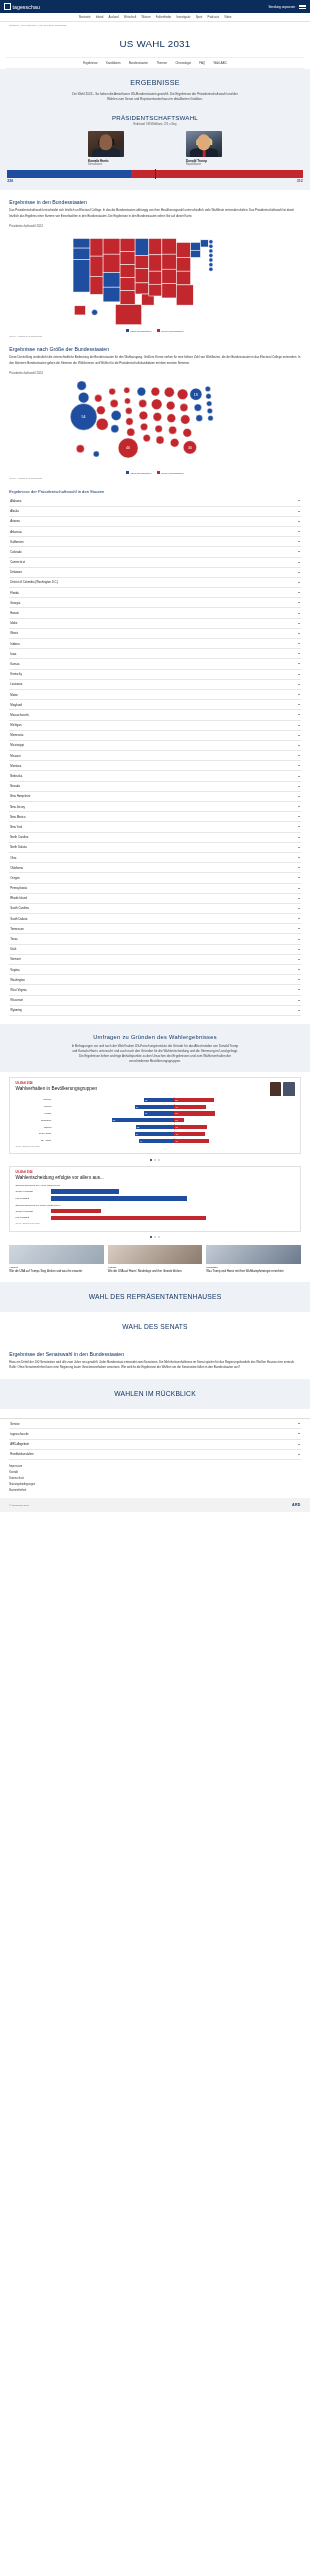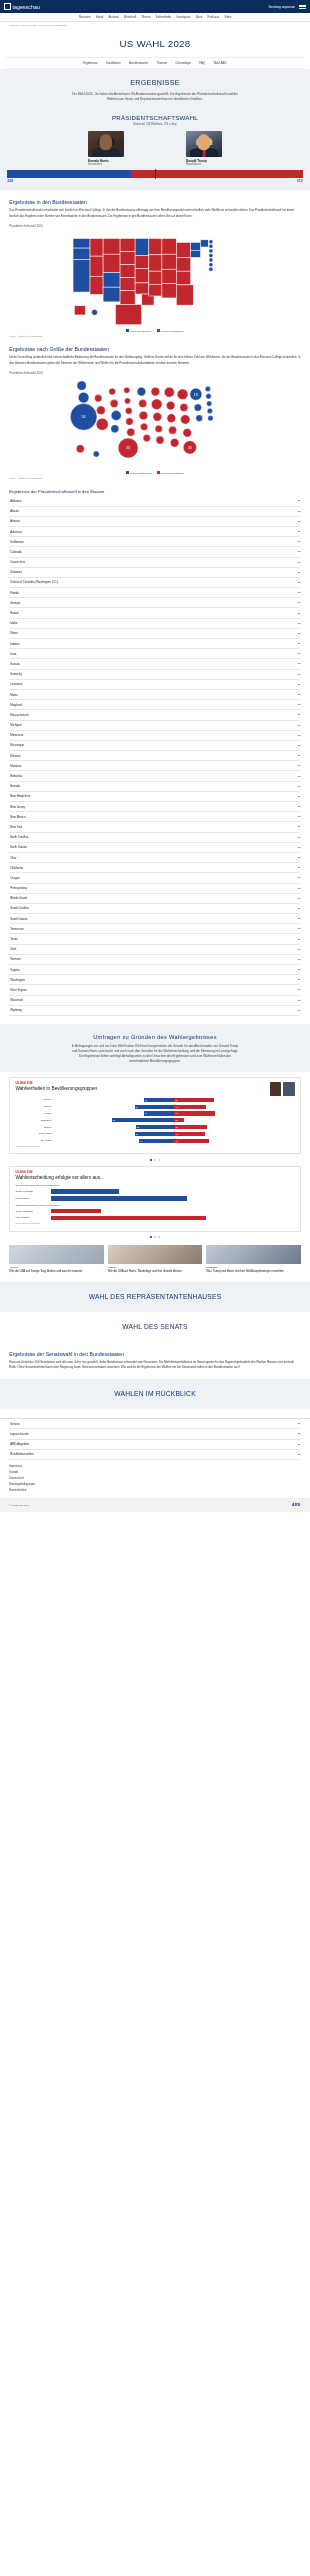--- a/index.html
+++ b/index.html
@@ -231,21 +231,21 @@
   <span>Wissen</span>
   <span>Faktenfinder</span>
   <span>Investigativ</span>
   <span>Sport</span>
   <span>Podcasts</span>
   <span>Video</span>
 </div>
 
 <div style="font-size:2.3px;color:#888;padding:2.6px 9.3px 0">Startseite &gt; US-Wahl 2024 &gt; US-Wahl 2024: Ergebnisse</div>
 
-<h1 class="page-title">US WAHL 2028</h1>
+<h1 class="page-title">US WAHL 2031</h1>
 
 <div class="subnav">
   <span>Ergebnisse</span>
   <span>Kandidaten</span>
   <span>Bundesstaaten</span>
   <span>Themen</span>
   <span>Chronologie</span>
   <span>FAQ</span>
   <span>Wahl-ABC</span>
 </div>

